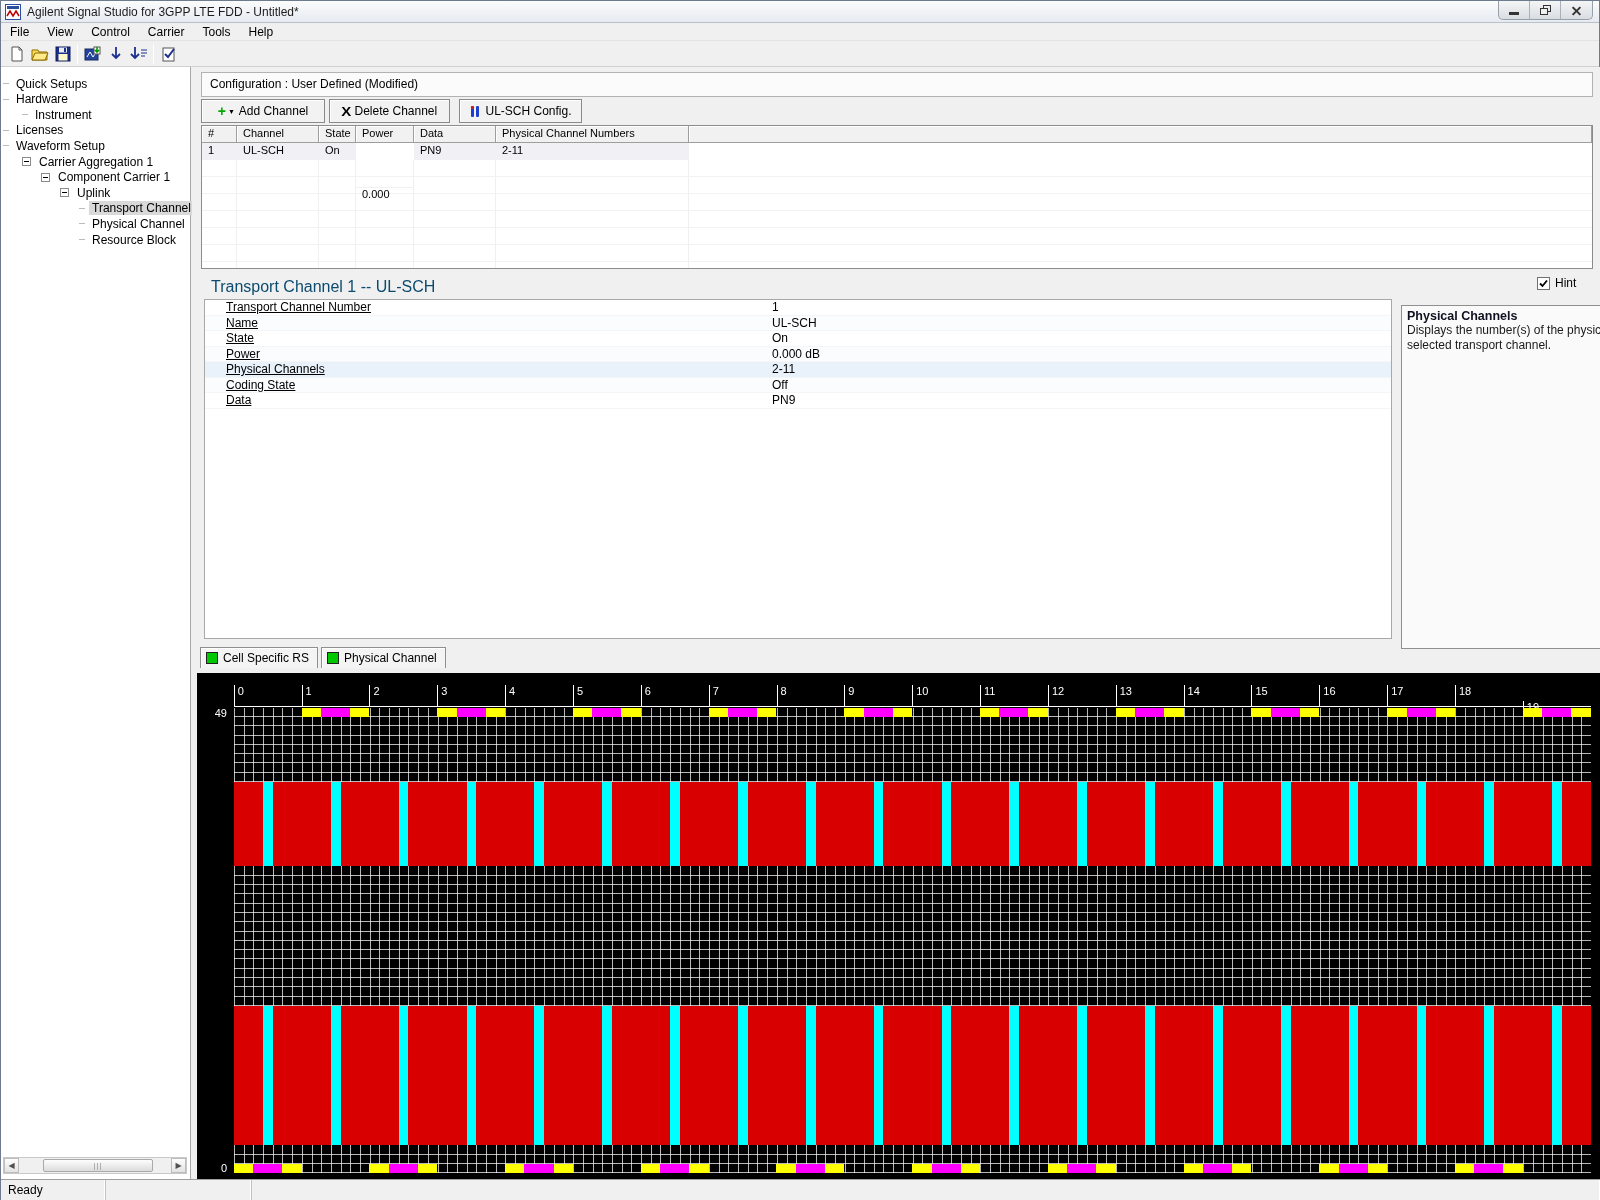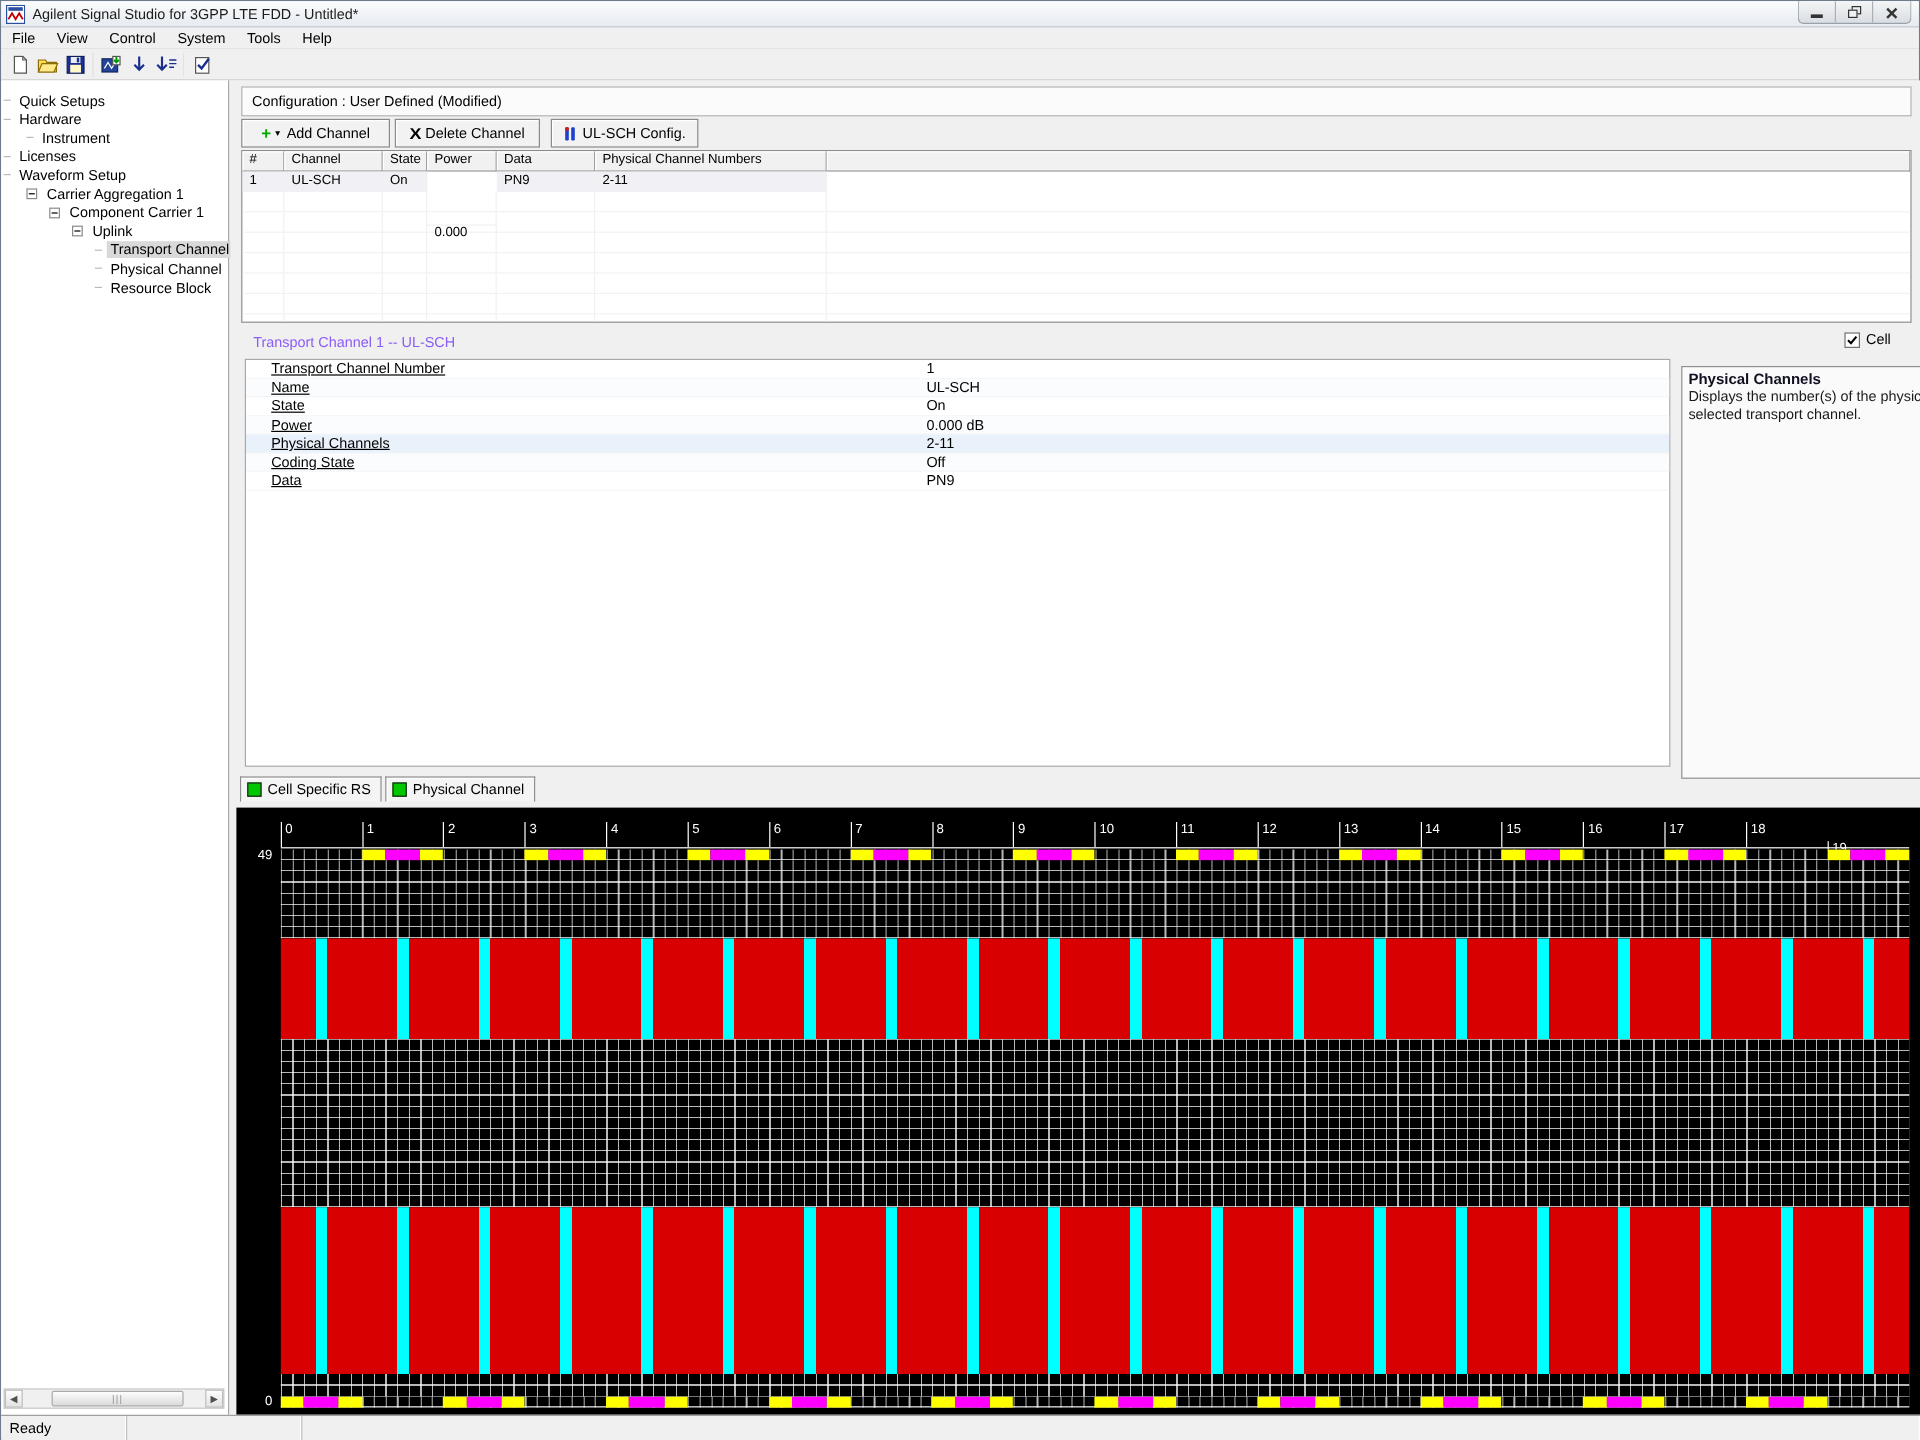--- a/index.html
+++ b/index.html
@@ -66,21 +66,21 @@
   .thead { display:flex; height:17px; }
   .th { background:#f1f1f1; border-right:1px solid #9e9e9e; border-bottom:1px solid #9e9e9e;
     box-shadow:inset 1px 1px 0 #fff; font-size:11px; padding:1px 0 0 6px; color:#000; }
   .trow { display:flex; height:17px; }
   .td { font-size:11px; padding:1px 0 0 6px; border-right:1px solid #f0f0f0; }
   .trow.sel .td { background:#f1f1f5; }
   .trow.empty { border-bottom:1px solid #f2f2f2; }
 
   
   .detail-bar { position:absolute; left:0; top:206px; width:1404px; height:26px; }
-  .detail-title { position:absolute; left:14px; top:5px; font-size:12px; color:#8b5cf6; }
+  .detail-title { position:absolute; left:14px; top:5px; font-size:16px; color:#0c4a6e; }
   .hint-check { position:absolute; left:1340px; top:3px; display:flex; align-items:center; gap:5px; font-size:12px; }
   .cbox { width:13px; height:13px; background:#fff; border:1px solid #707070; display:flex; align-items:center; justify-content:center; }
 
   .prop-panel { position:absolute; left:7px; top:232px; width:1188px; height:340px; background:#fff; border:1px solid #a8a8a8; }
   .prop-row { position:relative; height:15.5px; font-size:12px; color:#000; border-bottom:1px solid #f3f5f7; }
   .prop-row.alt { background:#fbfcfd; }
   .prop-row.selected { background:#e9f1fa; }
   .prop-name { position:absolute; left:21px; top:0; line-height:15px;text-decoration:underline; }
   .prop-value { position:absolute; left:567px; top:0; line-height:15px; }
 
@@ -138,21 +138,21 @@
             <i></i>
           </div>
         </div>
     </div>
   </div>
 
   <div class="menubar" id="menubar">
       <span class="menu-item">File</span>
       <span class="menu-item">View</span>
       <span class="menu-item">Control</span>
-      <span class="menu-item">System</span>
+      <span class="menu-item">Carrier</span>
       <span class="menu-item">Tools</span>
       <span class="menu-item">Help</span>
     </div>
 
   <div class="toolbar" id="toolbar">
       <div class="tb-btn">
         <svg width="16" height="16" viewBox="0 0 16 16">
           <path d="M3 1h7l3 3v11H3z" fill="#fff" stroke="#555"></path>
           <path d="M10 1v3h3" fill="none" stroke="#555"></path>
         </svg>
@@ -353,21 +353,21 @@
         </div>
 
       <div class="detail-bar">
         <span class="detail-title">Transport Channel 1 -- UL-SCH</span>
         <div class="hint-check">
           <div class="cbox">
             <svg width="11" height="11" viewBox="0 0 11 11">
               <polyline points="2,5.5 4.5,8 9,2.5" fill="none" stroke="#000" stroke-width="1.8"></polyline>
             </svg>
           </div>
-          <span>Cell</span>
+          <span>Hint</span>
         </div>
       </div>
 
       <div class="prop-panel" id="props">
           <div class="prop-row">
             <span class="prop-name">Transport Channel Number</span>
             <span class="prop-value">1</span>
           </div>
           <div class="prop-row alt">
             <span class="prop-name">Name</span>

